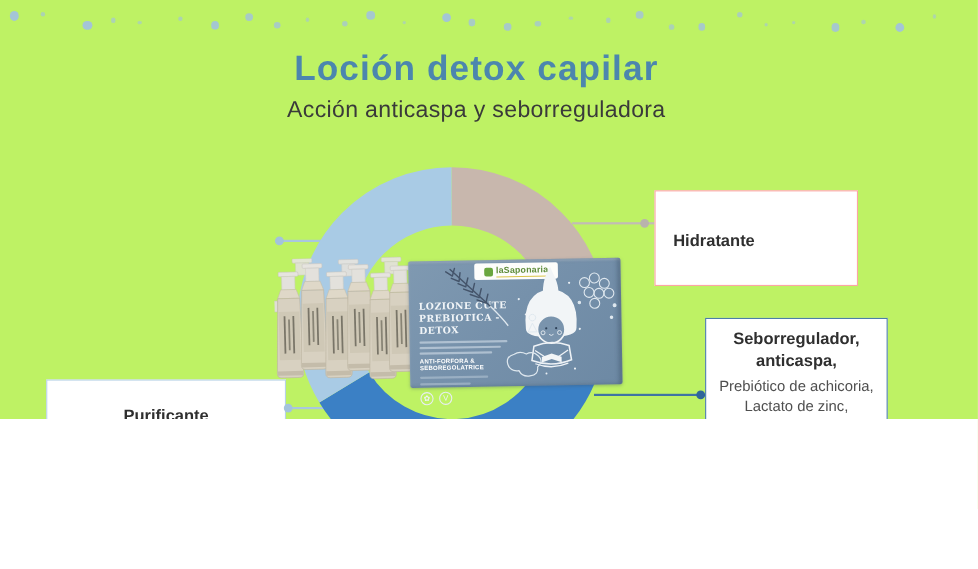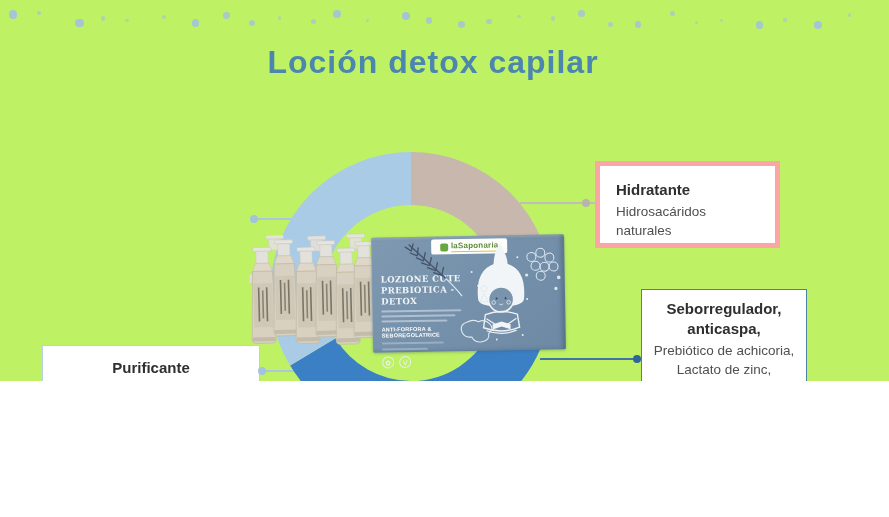--- a/index.html
+++ b/index.html
@@ -34,22 +34,22 @@
   .conn-dot{position:absolute;width:8px;height:8px;border-radius:50%;z-index:7;}
   .conn-dot.blue{background:#a3c3dc;}
   .conn-dot.gray{background:#b9b3ad;}
   .conn-dot.steel{background:#2f669a;}
 
   
   .callout{position:absolute;background:#ffffff;z-index:6;box-sizing:border-box;}
   .callout .c-title{font-weight:bold;color:#2f2f2f;font-size:15px;line-height:20px;}
   .callout .c-detail{color:#4f4f4f;font-size:13.5px;line-height:19px;margin-top:2px;}
   .callout.tl{left:42px;top:152px;width:210px;height:141px;border:1px solid #b7d2e6;padding:27px 16px 0 17px;}
-  .callout.tr{left:595px;top:161px;width:185px;height:87px;border:5px solid #fca5a5;padding:14px 10px 0 16px;}
-  .callout.bl{left:42px;top:345px;width:218px;height:64px;border:1px solid #b7d2e6;padding:12px 8px 0 8px;text-align:center;}
+  .callout.tr{left:595px;top:173px;width:185px;height:87px;border:1px solid #fca5a5;padding:36px 10px 0 16px;}
+  .callout.bl{left:42px;top:345px;width:218px;height:64px;border:1px solid #b7d2e6;padding:23px 8px 0 8px;text-align:center;}
   .callout.br{left:641px;top:289px;width:166px;height:131px;border:1.5px solid #4b7ea8;padding:9px 8px 0 8px;text-align:center;}
 
   
   .ampoules{position:absolute;left:250px;top:234px;z-index:3;transform:rotate(-1.5deg);}
 
   
   .product{
     position:absolute;left:372px;top:236px;width:193px;height:115px;z-index:4;
     background:linear-gradient(135deg,#7f99b1 0%,#7691ab 45%,#6d89a4 100%);
     transform:rotate(-1deg);border-radius:2px;
@@ -133,20 +133,21 @@
       <span class="deco-dot" style="width: 5.67726px; height: 5.67726px; left: 671.22px; top: 11.6954px; opacity: 0.75; background: rgb(162, 194, 220);"></span>
       <span class="deco-dot" style="width: 3.63696px; height: 3.63696px; left: 698.23px; top: 8.22591px; opacity: 0.6; background: rgb(162, 194, 220);"></span>
       <span class="deco-dot" style="width: 5.78688px; height: 5.78688px; left: 730.875px; top: 8.32827px; opacity: 0.76; background: rgb(162, 194, 220);"></span>
       <span class="deco-dot" style="width: 7.38491px; height: 7.38491px; left: 760.971px; top: 11.1824px; opacity: 0.88; background: rgb(162, 194, 220);"></span>
       <span class="deco-dot" style="width: 3.22074px; height: 3.22074px; left: 787.161px; top: 11.9762px; opacity: 0.57; background: rgb(162, 194, 220);"></span>
       <span class="deco-dot" style="width: 6.76299px; height: 6.76299px; left: 816.089px; top: 11.1601px; opacity: 0.83; background: rgb(162, 194, 220);"></span>
       <span class="deco-dot" style="width: 3.82849px; height: 3.82849px; left: 843.346px; top: 6.83852px; opacity: 0.61; background: rgb(162, 194, 220);"></span>
     </div>
 
   <div class="title">Loción detox capilar</div>
+  <div class="subtitle">Acción anticaspa y seborreguladora</div>
 
   <div class="conn blue" style="left:250px;top:218px;width:52px;"></div>
   <div class="conn gray" style="left:520px;top:202px;width:76px;"></div>
   <div class="conn blue" style="left:258px;top:370px;width:64px;"></div>
   <div class="conn steel" style="left:540px;top:358px;width:102px;"></div>
   <div class="conn-dot blue" style="left:250px;top:215px;"></div>
   <div class="conn-dot gray" style="left:582px;top:199px;"></div>
   <div class="conn-dot blue" style="left:258px;top:367px;"></div>
   <div class="conn-dot steel" style="left:633px;top:355px;"></div>
 
@@ -317,21 +318,20 @@
         <circle cx="106" cy="50" r="0.8"></circle>
           <circle cx="150" cy="100" r="1"></circle>
           <circle cx="124" cy="104" r="0.9"></circle>
       </g>
     </svg>
   </div>
 
 
   <div class="callout tr">
     <div class="c-title">Hidratante</div>
-    <div class="c-detail">Hidrosacáridos naturales</div>
   </div>
 
   <div class="callout bl">
     <div class="c-title">Purificante</div>
   </div>
 
   <div class="callout br">
     <div class="c-title">Seborregulador, anticaspa,</div>
     <div class="c-detail">Prebiótico de achicoria, Lactato de zinc, Multiprebiótico de jengibre, Uva e Incienso</div>
   </div>

